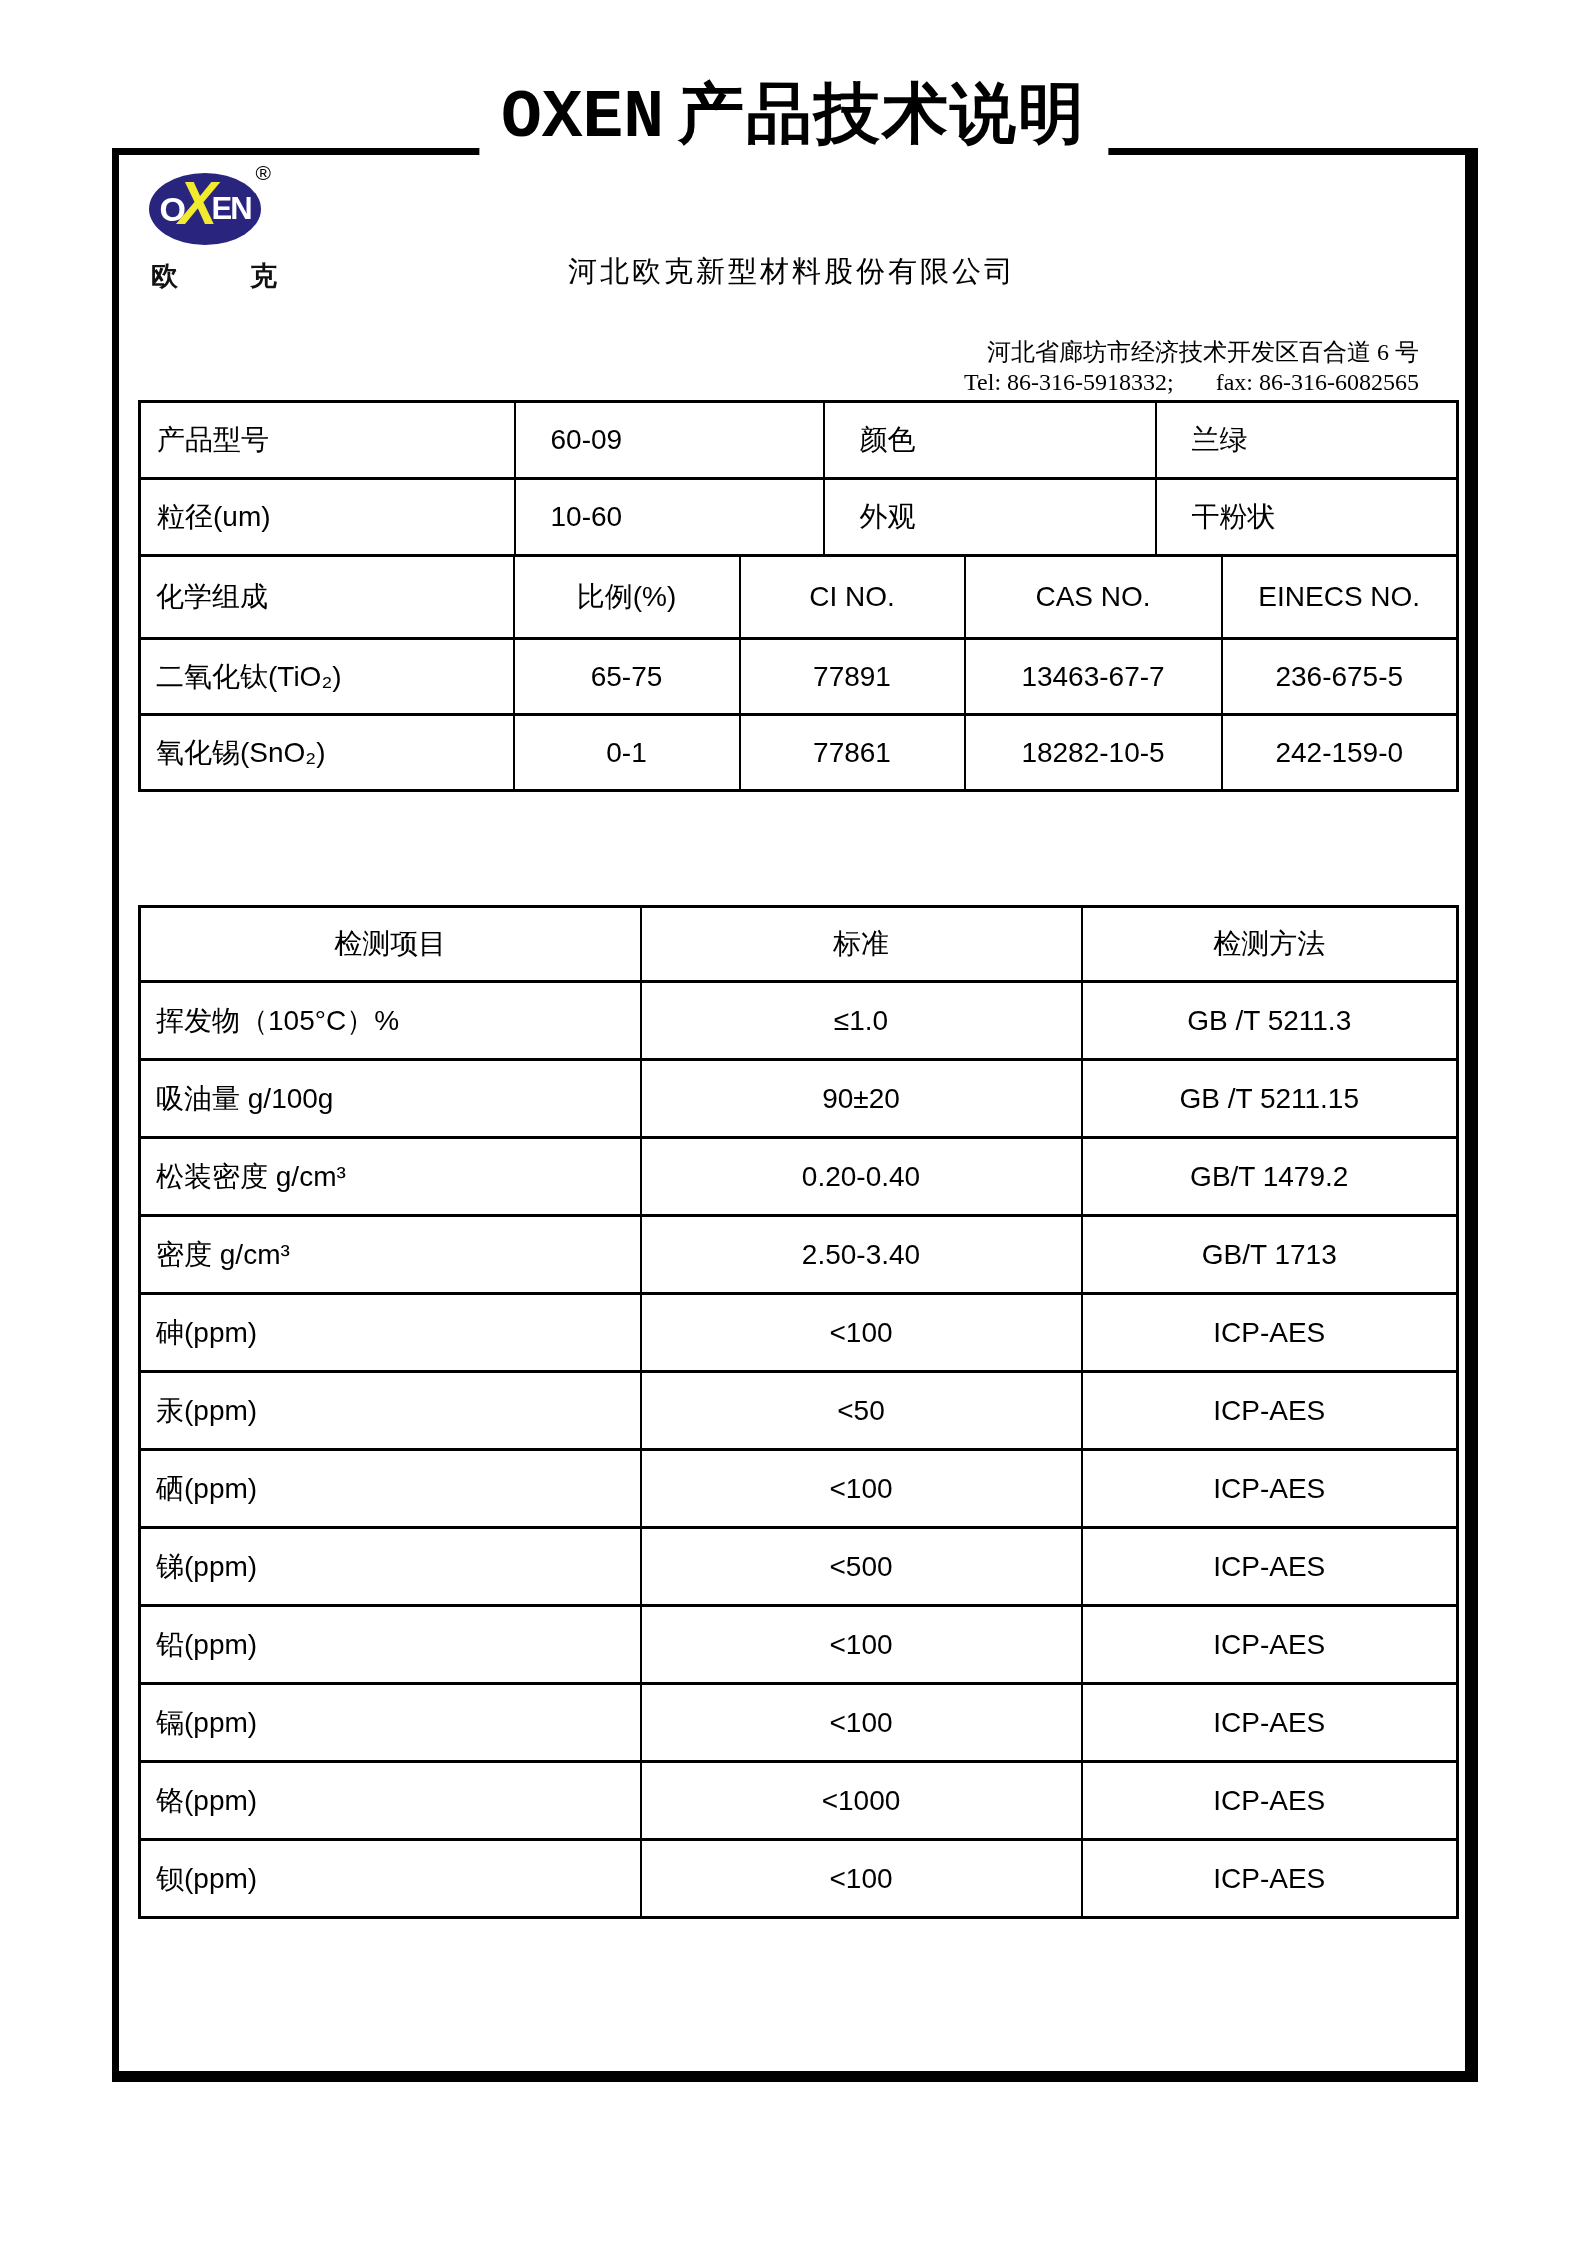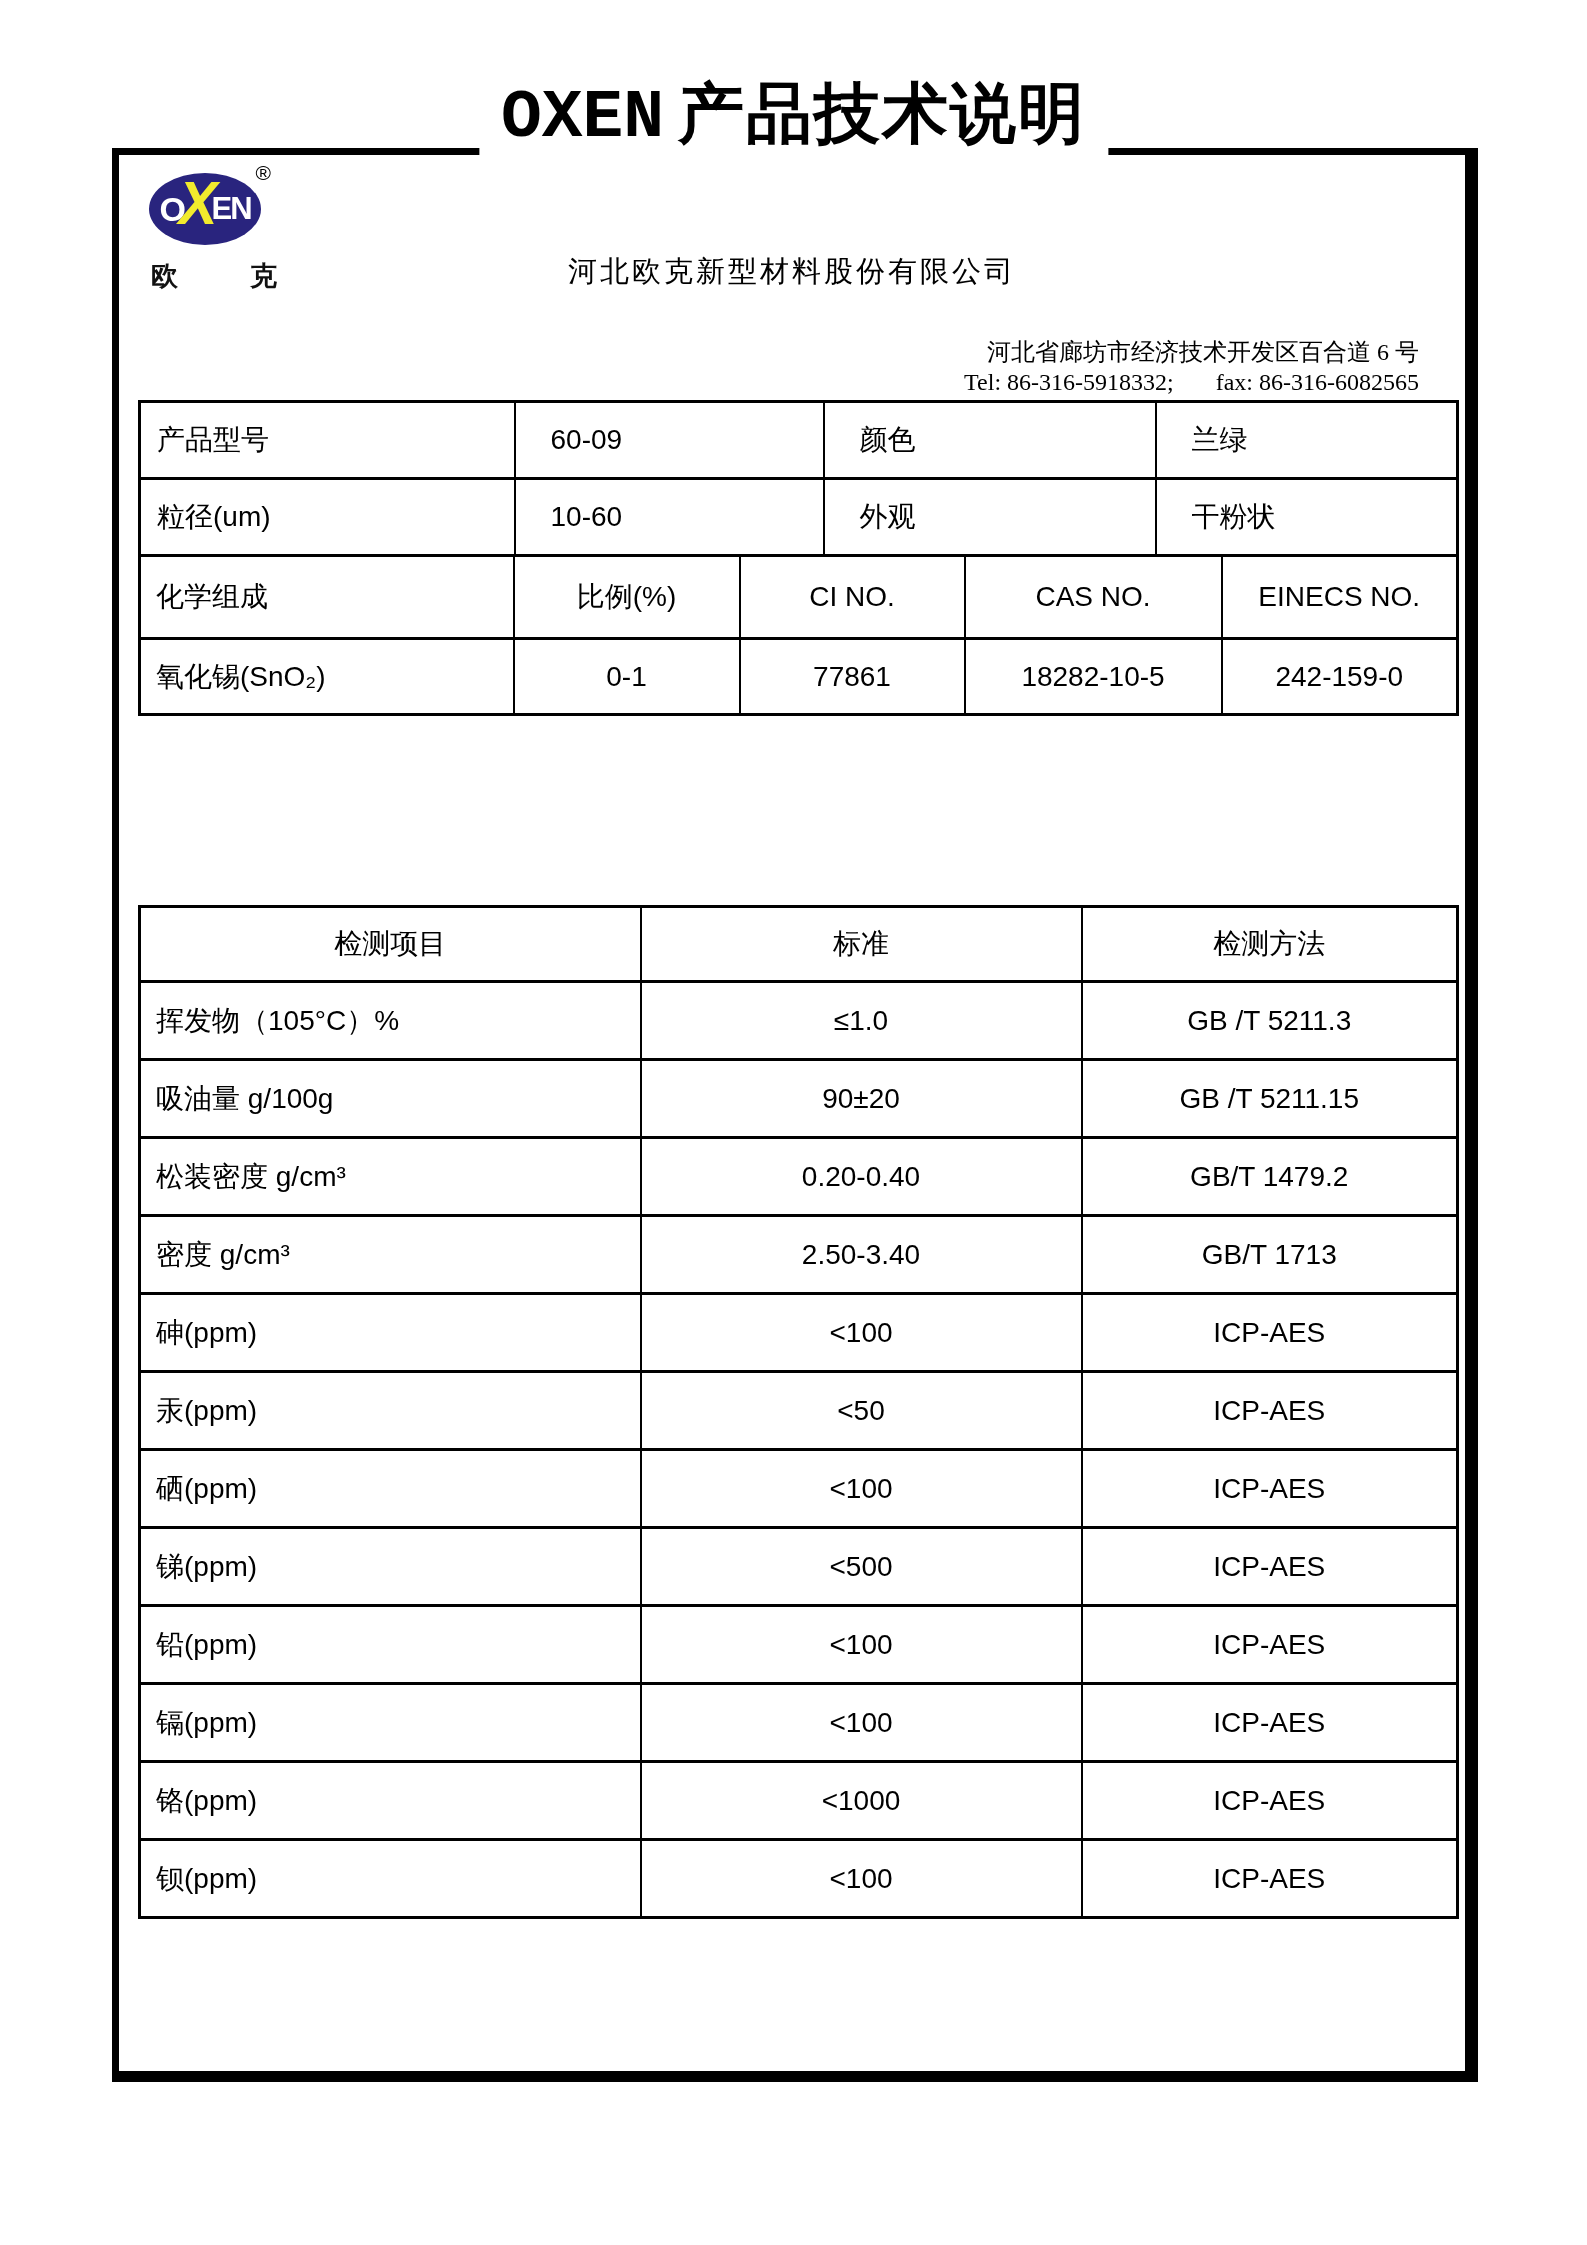--- a/index.html
+++ b/index.html
@@ -148,20 +148,27 @@
         </colgroup>
       <tbody>
           <tr>
         <td class="chem-head-td tl">化学组成</td>
         <td class="chem-head-td">比例(%)</td>
         <td class="chem-head-td">CI NO.</td>
         <td class="chem-head-td">CAS NO.</td>
         <td class="chem-head-td">EINECS NO.</td>
       </tr>
       <tr>
+        <td class="chem-td tl">二氧化钛(TiO₂)</td>
+        <td class="chem-td">65-75</td>
+        <td class="chem-td">77891</td>
+        <td class="chem-td">13463-67-7</td>
+        <td class="chem-td">236-675-5</td>
+      </tr>
+      <tr>
         <td class="chem-td tl">氧化锡(SnO₂)</td>
         <td class="chem-td">0-1</td>
         <td class="chem-td">77861</td>
         <td class="chem-td">18282-10-5</td>
         <td class="chem-td">242-159-0</td>
       </tr>
     </tbody>
       </table>
 
     <table class="tbl tbl2 outer">

